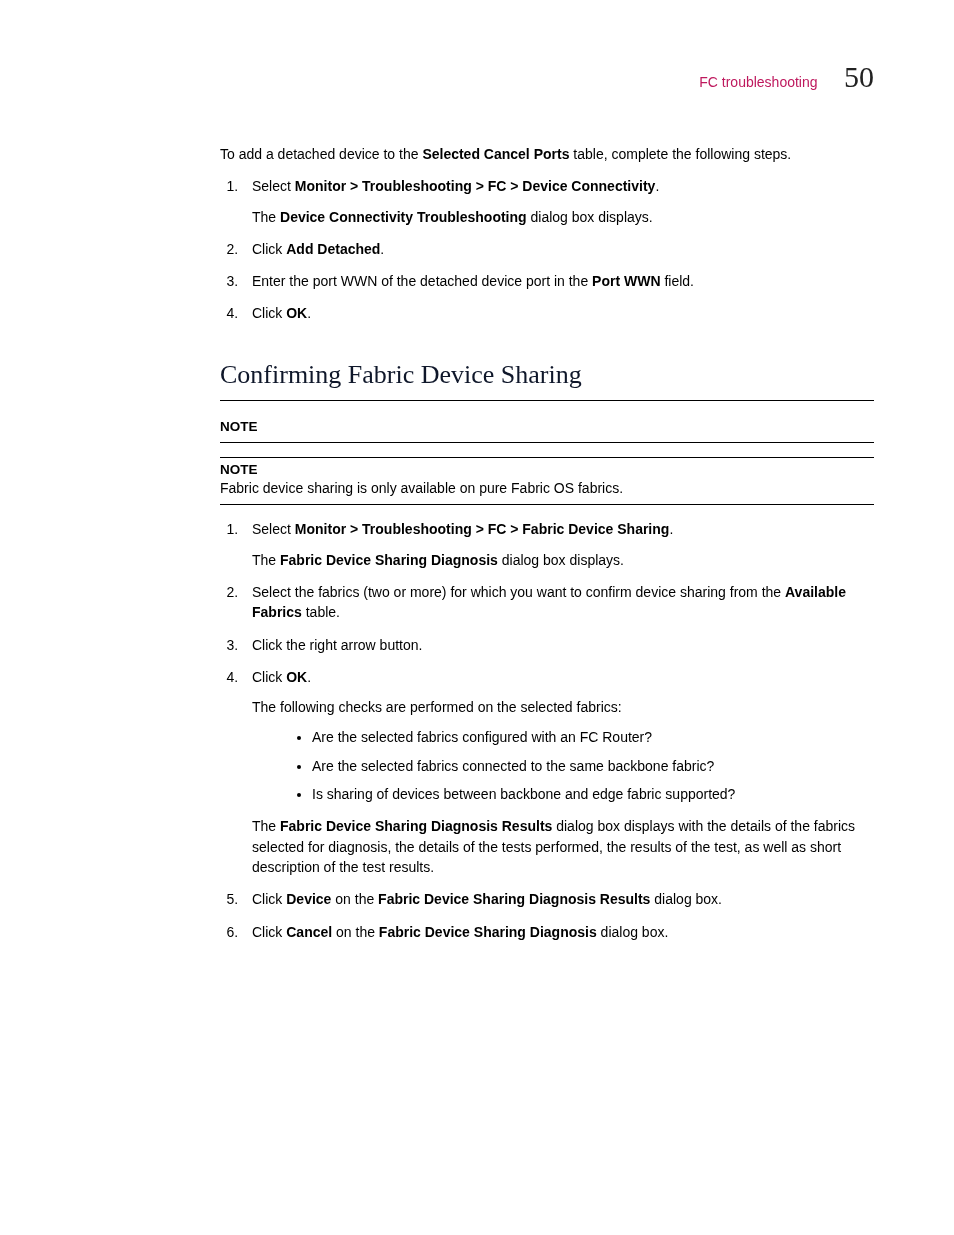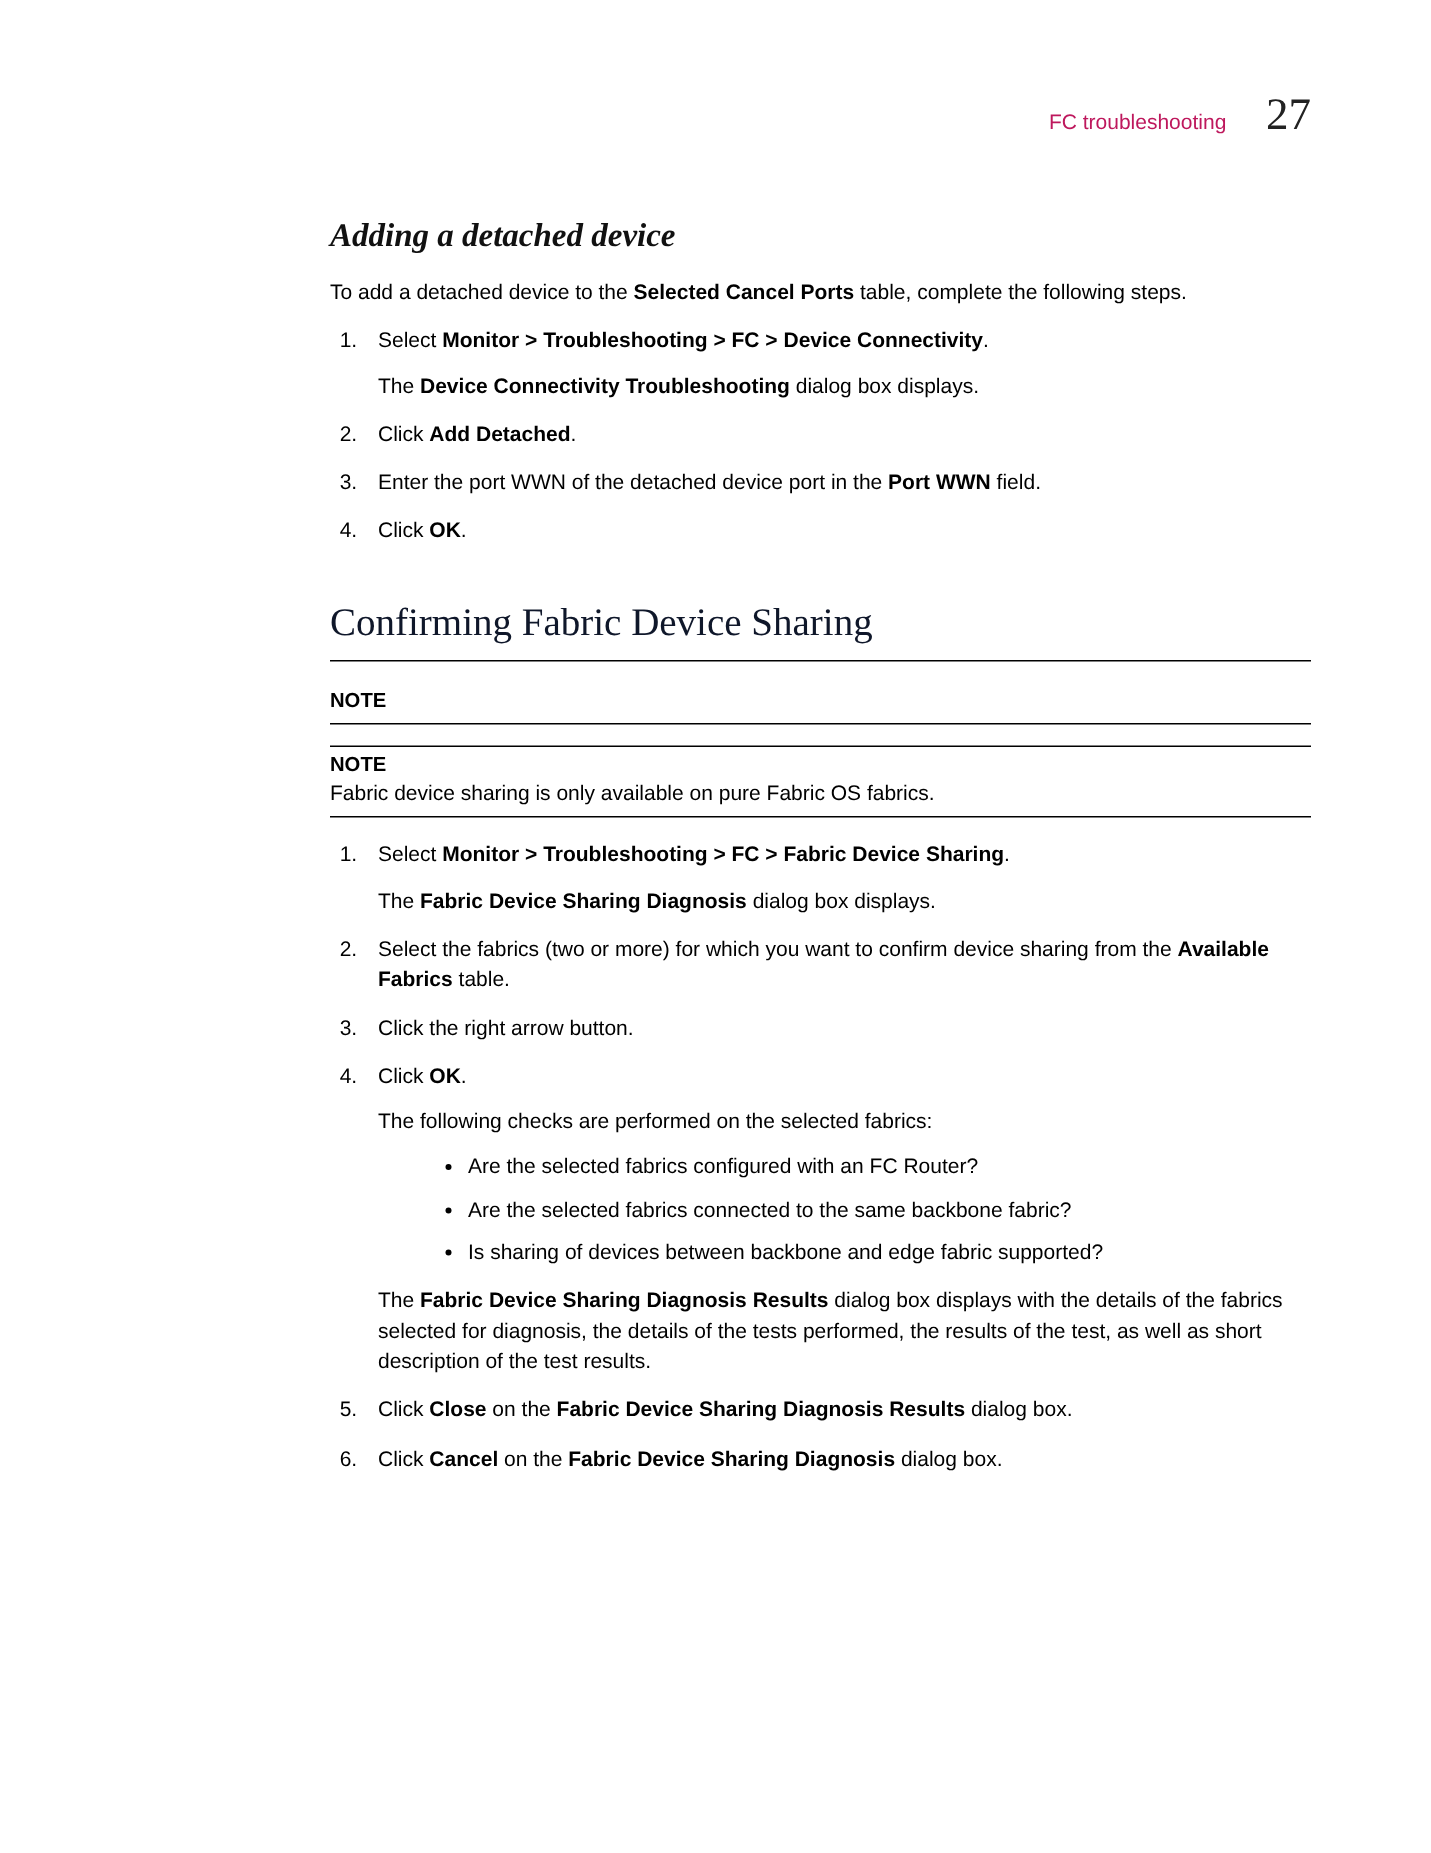--- a/index.html
+++ b/index.html
@@ -99,24 +99,23 @@
     margin: 0 0 0 0;
   }
 </style>
 </head>
 <body>
 
 <div class="page">
 
   <div class="running-header">
     <span class="title">FC troubleshooting</span>
-    <span class="chapter-num">27</span>
+    <span class="chapter-num">50</span>
   </div>
 
-  <h2 class="section-h2">Adding a detached device</h2>
 
   <p class="body-text">
     <span>To add a detached device to the </span><span class="bold">Selected Cancel Ports</span><span> table, complete the following steps.</span>
   </p>
 
   <ol class="steps">
     <li>
       <span>Select </span><span class="bold">Monitor &gt; Troubleshooting &gt; FC &gt; Device Connectivity</span><span>.</span>
       <div class="sub">
         <span>The </span><span class="bold">Device Connectivity Troubleshooting</span><span> dialog box displays.</span>
@@ -165,20 +164,20 @@
       <ul class="bullets">
         <li>Are the selected fabrics configured with an FC Router?</li>
         <li>Are the selected fabrics connected to the same backbone fabric?</li>
         <li>Is sharing of devices between backbone and edge fabric supported?</li>
       </ul>
       <div class="sub">
         <span>The </span><span class="bold">Fabric Device Sharing Diagnosis Results</span><span> dialog box displays with the details of the fabrics selected for diagnosis, the details of the tests performed, the results of the test, as well as short description of the test results.</span>
       </div>
     </li>
     <li>
-      <span>Click </span><span class="bold">Close</span><span> on the </span><span class="bold">Fabric Device Sharing Diagnosis Results</span><span> dialog box.</span>
+      <span>Click </span><span class="bold">Device</span><span> on the </span><span class="bold">Fabric Device Sharing Diagnosis Results</span><span> dialog box.</span>
     </li>
     <li>
       <span>Click </span><span class="bold">Cancel</span><span> on the </span><span class="bold">Fabric Device Sharing Diagnosis</span><span> dialog box.</span>
     </li>
   </ol>
 
 </div>
 
 </body></html>

